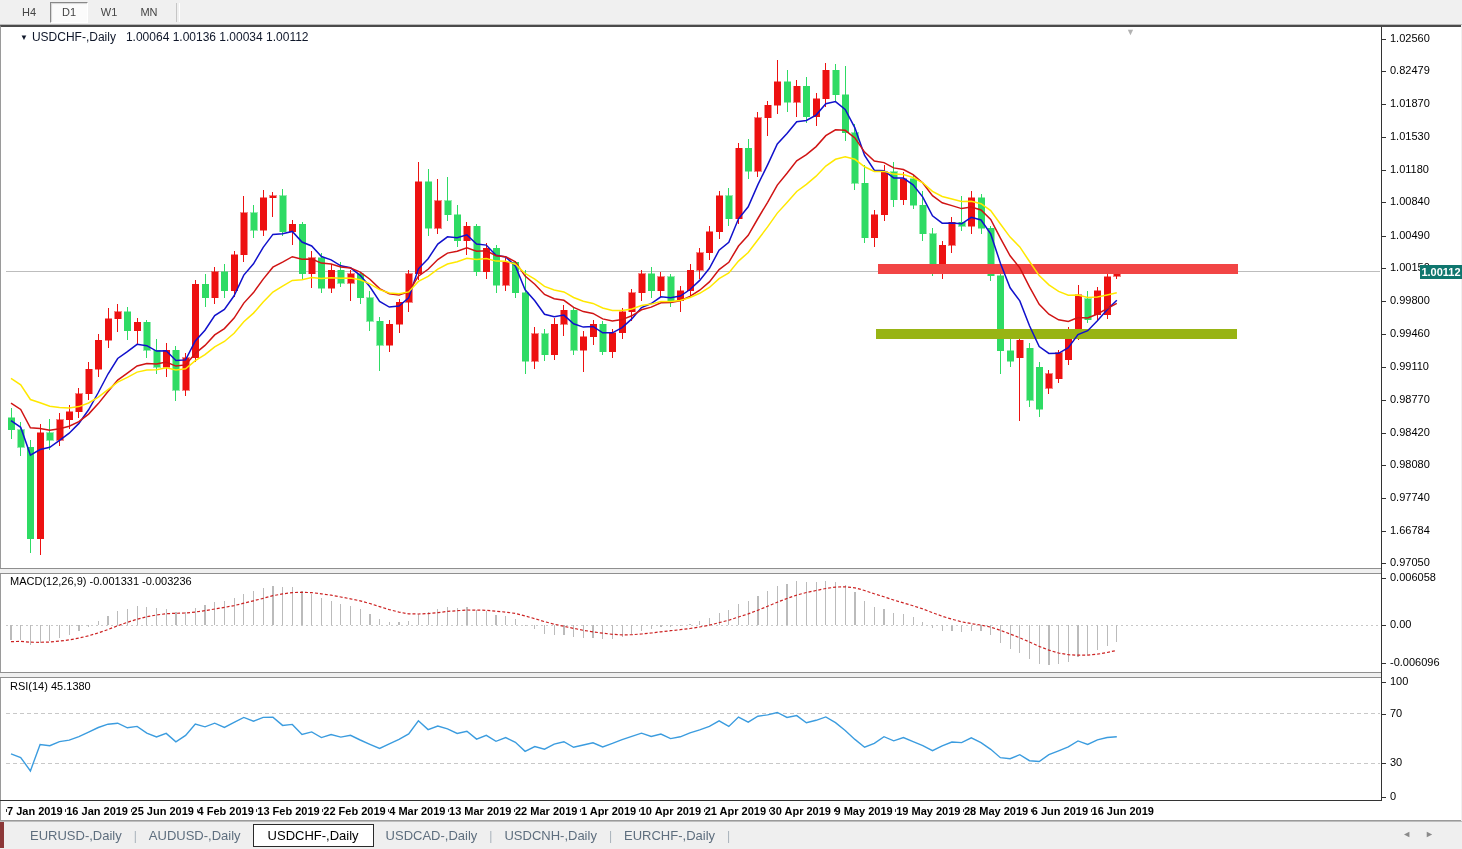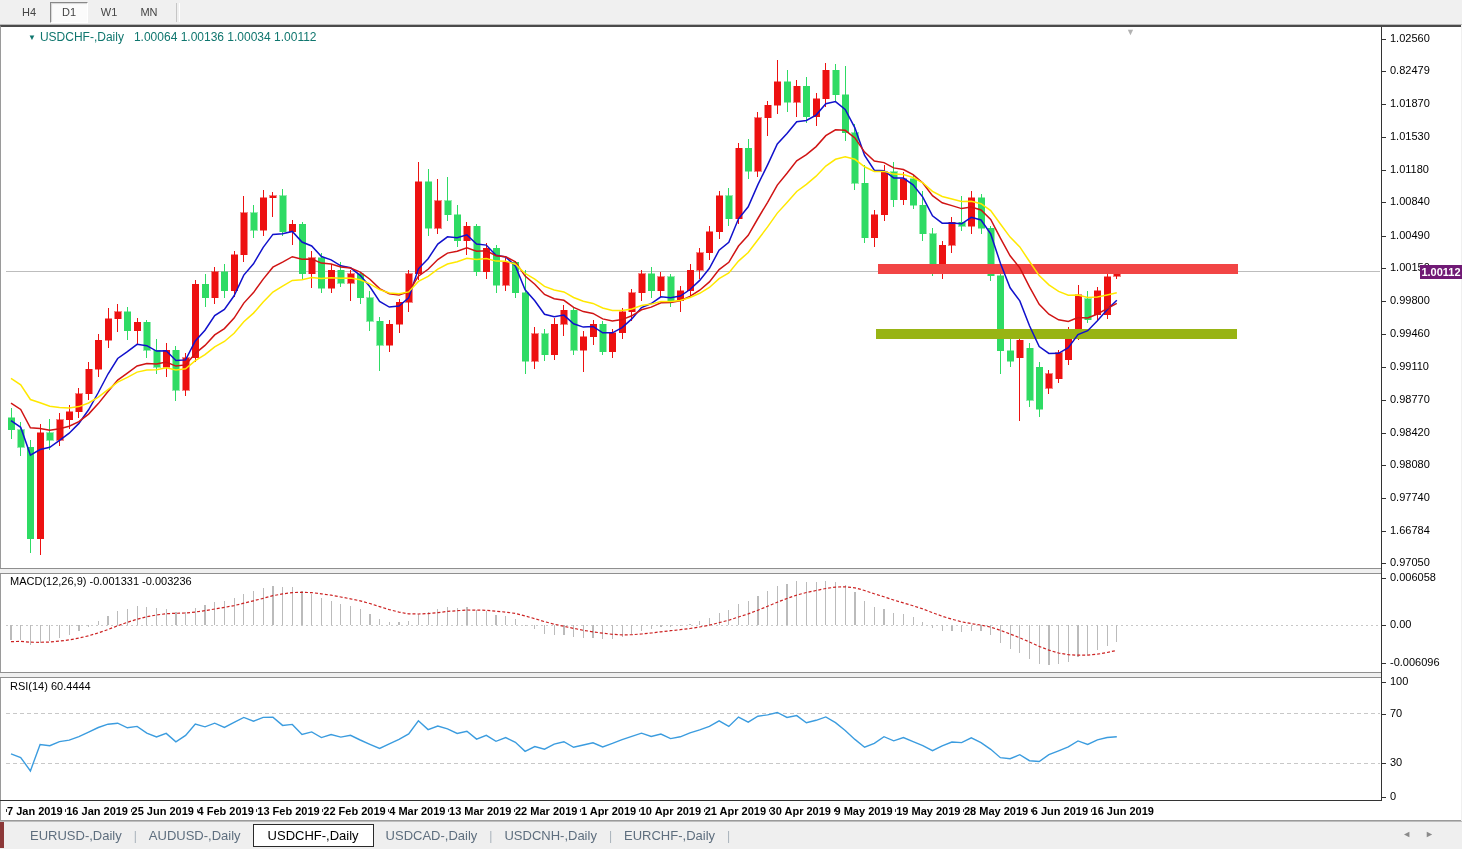--- a/index.html
+++ b/index.html
@@ -7,36 +7,36 @@
   
   #toolbar{position:absolute;left:0;top:0;width:1462px;height:25px;background:#f0f0f0;
     border-bottom:1px solid #b9b9b9;display:flex;align-items:center;padding-left:10px;box-sizing:border-box;}
   .pbtn{height:19px;min-width:26px;display:flex;align-items:center;justify-content:center;
     font-size:11px;color:#444;padding:0 5px;margin-right:2px;border:1px solid transparent;cursor:default;}
   .pbtn.active{background:#fbfbfb;border-color:#888 #fff #fff #888;box-shadow:inset 1px 1px 1px rgba(0,0,0,.15);}
   .tb-sep{width:2px;height:19px;border-left:1px solid #c6c6c6;border-right:1px solid #fff;margin:0 6px;}
   
   #winborder{position:absolute;left:0;top:25px;width:1461px;height:796px;border-top:2px solid #4a4a4a;
     border-left:1px solid #9a9a9a;border-bottom:1px solid #9a9a9a;background:#fff;box-sizing:border-box;pointer-events:none;}
-  #title{position:absolute;left:28px;top:30px;font-size:12px;color:#0f766e;z-index:6;}
+  #title{position:absolute;left:20px;top:30px;font-size:12px;color:#0f172a;z-index:6;}
   #title .tri{font-size:8px;position:relative;top:-1px;margin-right:4px;}
   #title .ohlc{margin-left:10px;}
   #scrollmarker{position:absolute;left:1126px;top:27px;font-size:9px;color:#b2b2b2;z-index:6;}
   svg{position:absolute;shape-rendering:crispEdges;}
   #main-svg{left:6px;top:33px;}
   #macd-svg{left:6px;top:572px;}
   #rsi-svg{left:6px;top:677px;}
   .divider{position:absolute;left:0;width:1381px;height:4px;background:#f0f0f0;
     border-top:1px solid #8f8f8f;border-bottom:1px solid #8f8f8f;box-sizing:content-box;}
   #vsep{position:absolute;left:1381px;top:27px;width:1px;height:774px;background:#333;}
   #hsep{position:absolute;left:0;top:800px;width:1381px;height:1px;background:#333;}
   .axis-label{position:absolute;left:1390px;font-size:11px;font-weight:400;color:#000;white-space:nowrap;}
   .axis-tick{position:absolute;left:1382px;width:4px;height:1px;background:#333;}
   .pane-label{position:absolute;left:10px;font-size:11px;color:#000;z-index:6;white-space:pre;}
-  #price-flag{position:absolute;left:1420px;width:42px;height:14px;background:#701a75;color:#fff;
+  #price-flag{position:absolute;left:1420px;width:42px;height:14px;background:#0f766e;color:#fff;
     font-size:11px;font-weight:700;display:flex;align-items:center;justify-content:center;z-index:7;}
   
   #date-axis{position:absolute;left:6px;top:802px;width:1148px;height:18px;display:flex;
     justify-content:space-between;}
   .date-item{display:flex;flex-direction:row;align-items:center;font-size:11px;font-weight:600;color:#000;white-space:nowrap;}
   .date-item .dt{width:1px;height:3px;background:#333;margin-bottom:1px;}
   
   #tabbar{position:absolute;left:0;top:821px;width:1462px;height:28px;background:#efefef;
     border-top:1px solid #bdbdbd;display:flex;align-items:center;padding-left:18px;box-sizing:border-box;}
   #grip{position:absolute;left:0;top:822px;width:4px;height:26px;background:#8c3838;}
@@ -425,21 +425,21 @@
 <div class="divider" style="top:672px"></div>
 <svg id="rsi-svg" width="1374" height="124">
     <line x1="0" y1="36.9" x2="1374" y2="36.9" stroke="#C8C8C8" stroke-width="1" stroke-dasharray="4,3"></line>
     <line x1="0" y1="86.1" x2="1374" y2="86.1" stroke="#C8C8C8" stroke-width="1" stroke-dasharray="4,3"></line>
     <path d="M5.0 76.9 L14.7 80.5 L24.4 93.9 L34.1 67.5 L43.8 68.7 L53.5 64.6 L63.2 63.1 L72.9 59.7 L82.6 55.2 L92.3 50.5 L102.0 47.2 L111.7 46.2 L121.4 50.8 L131.1 49.4 L140.8 56.1 L150.5 59.9 L160.2 56.4 L169.9 64.9 L179.6 58.4 L189.3 47.0 L199.0 49.8 L208.7 46.2 L218.4 50.4 L228.1 45.4 L237.8 40.4 L247.5 44.2 L257.2 40.4 L266.9 40.2 L276.6 48.4 L286.3 47.4 L296.0 57.5 L305.7 54.9 L315.4 60.6 L325.1 57.5 L334.8 60.1 L344.5 58.3 L354.2 63.0 L363.9 67.3 L373.6 71.4 L383.3 66.8 L393.0 62.3 L402.7 56.9 L412.4 43.8 L422.1 52.6 L431.8 49.1 L441.5 51.8 L451.2 56.4 L460.9 54.3 L470.6 62.1 L480.3 58.4 L490.0 64.3 L499.7 60.6 L509.4 65.3 L519.1 74.3 L528.8 69.6 L538.5 72.2 L548.2 67.1 L557.9 64.7 L567.6 70.3 L577.3 68.0 L587.0 65.8 L596.7 69.9 L606.4 66.4 L616.1 62.6 L625.8 59.4 L635.5 56.2 L645.2 59.5 L654.9 57.0 L664.6 61.6 L674.3 59.8 L684.0 55.9 L693.7 52.9 L703.4 49.4 L713.1 43.9 L722.8 49.4 L732.5 40.1 L742.2 45.2 L751.9 39.2 L761.6 37.9 L771.3 35.5 L781.0 40.4 L790.7 38.6 L800.4 45.7 L810.1 43.3 L819.8 39.9 L829.5 45.6 L839.2 53.5 L848.9 62.4 L858.6 70.2 L868.3 66.3 L878.0 59.7 L887.7 63.8 L897.4 60.6 L907.1 64.6 L916.8 68.7 L926.5 73.6 L936.2 68.9 L945.9 65.0 L955.6 65.6 L965.3 60.8 L975.0 65.6 L984.7 72.3 L994.4 80.7 L1004.1 81.7 L1013.8 77.7 L1023.5 83.7 L1033.2 84.5 L1042.9 77.6 L1052.6 73.8 L1062.3 69.9 L1072.0 63.9 L1081.7 67.4 L1091.4 62.8 L1101.1 60.5 L1110.8 59.7 " fill="none" stroke="#3B9CDF" stroke-width="1.4" shape-rendering="auto"></path>
   </svg>
 <div id="vsep"></div>
 <div id="hsep"></div>
 
 <div class="pane-label" style="top:575px"><span>MACD(12,26,9)</span> <span>-0.001331</span> <span>-0.003236</span></div>
-<div class="pane-label" style="top:680px"><span>RSI(14)</span> <span>60.4444</span></div>
+<div class="pane-label" style="top:680px"><span>RSI(14)</span> <span>45.1380</span></div>
 
 <div id="price-flag" style="top: 265px;">1.00112</div>
 
 <div id="date-axis">
     <div class="date-item">
       <div class="dt"></div>
       <span>7 Jan 2019</span>
     </div>
     <div class="date-item">
       <div class="dt"></div>

